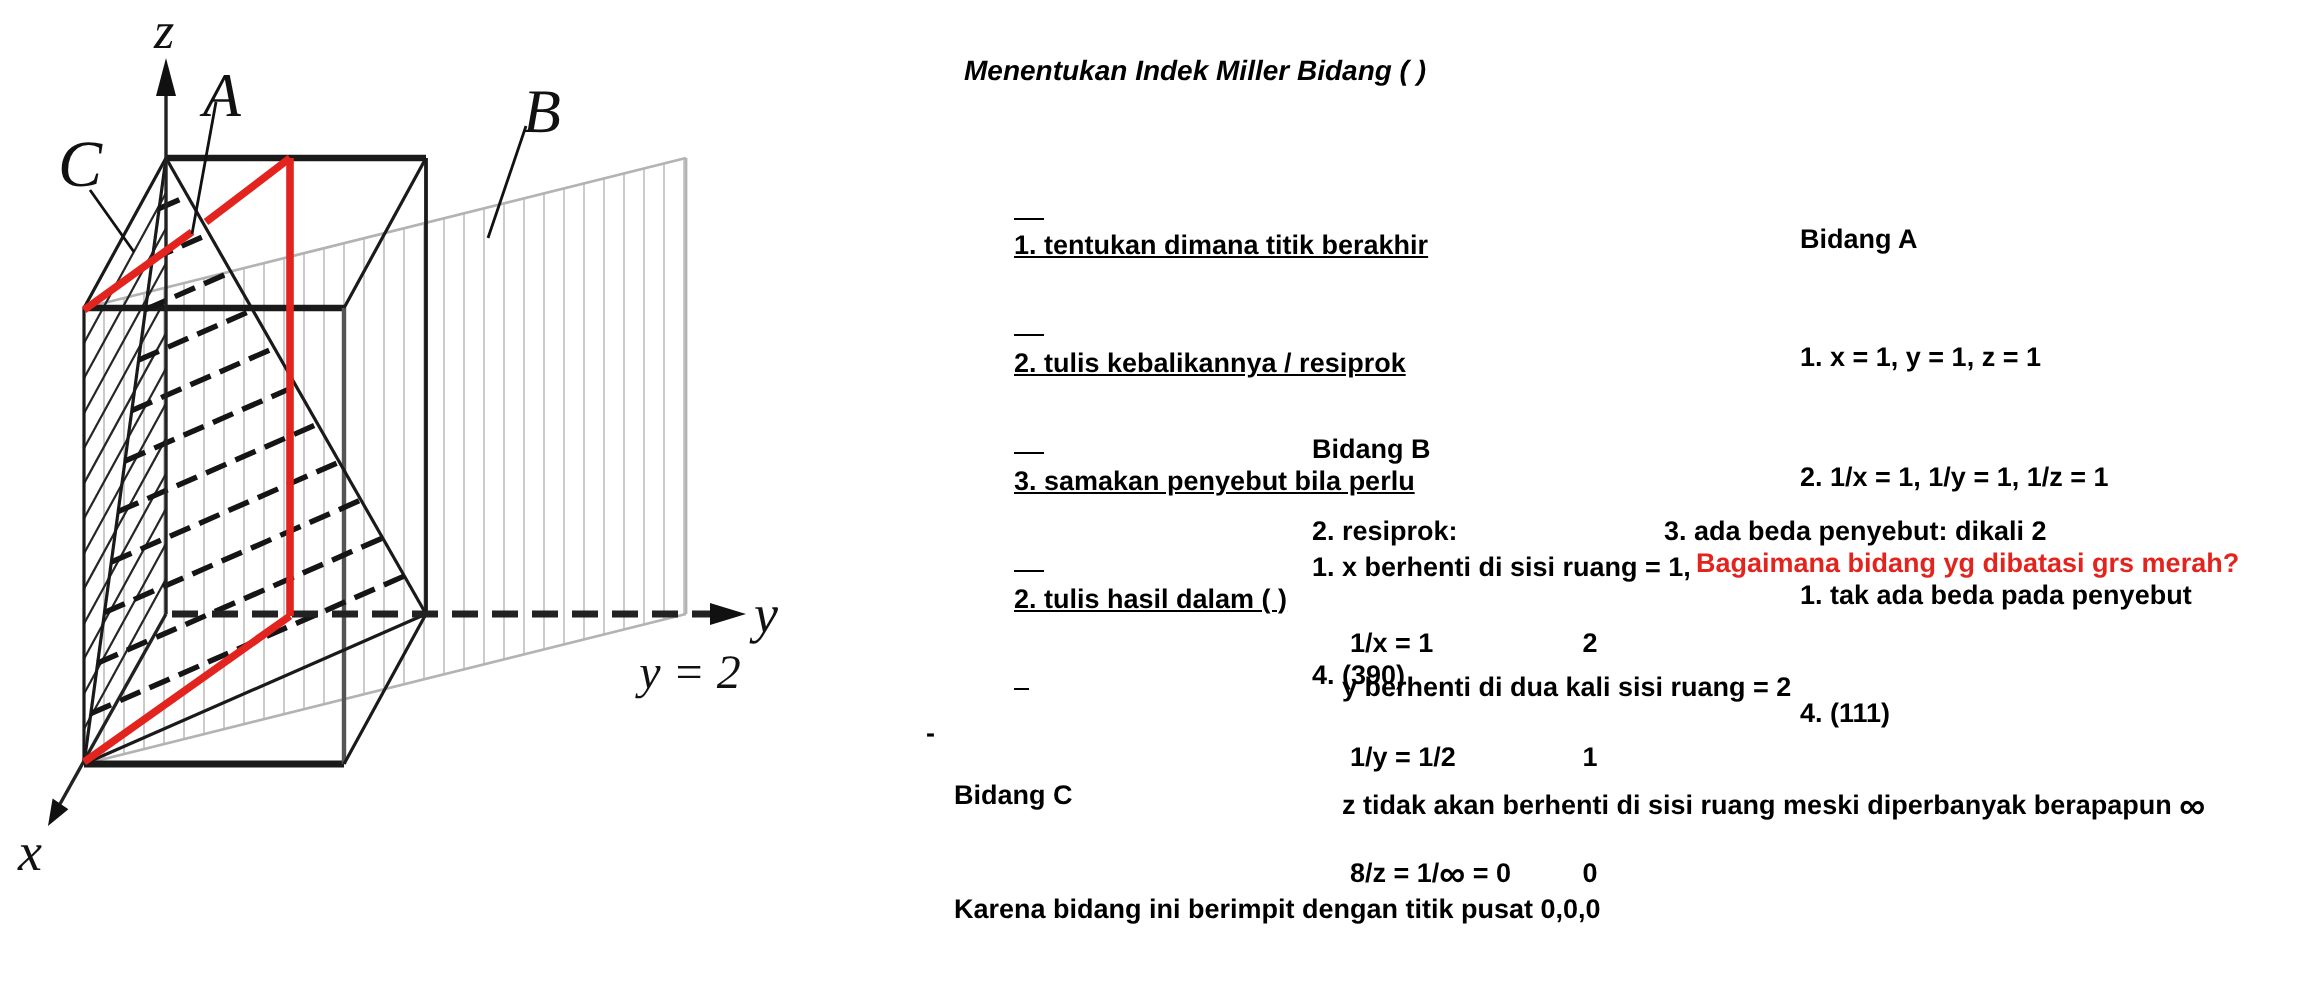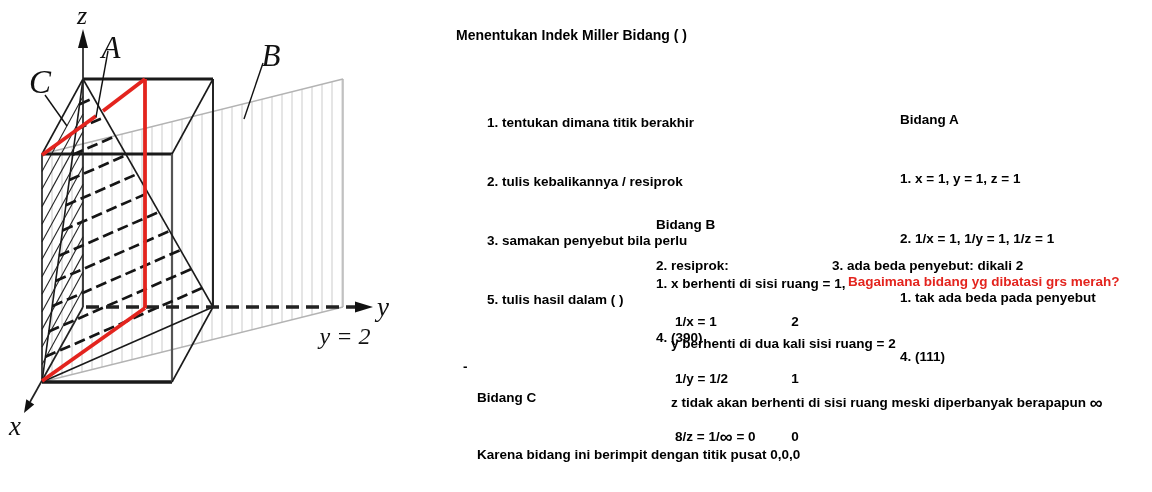--- a/index.html
+++ b/index.html
@@ -131,27 +131,27 @@
 
     <text x="82" y="24" font-size="26" text-anchor="middle">z</text>
     <text x="111" y="58" font-size="31" text-anchor="middle">A</text>
     <text x="271" y="66" font-size="31" text-anchor="middle">B</text>
     <text x="40" y="93" font-size="33" text-anchor="middle">C</text>
     <text x="383" y="316" font-size="27" text-anchor="middle">y</text>
     <text x="15" y="435" font-size="27" text-anchor="middle">x</text>
     <text x="345" y="344" font-size="24" text-anchor="middle">y = 2</text>
   </svg>
 
-  <div class="tblock title" style="left:456px;top:26px;">Menentukan Indek Miller Bidang ( )</div>
+  <div class="tblock title" style="left:482px;top:26px;font-style:italic;">Menentukan Indek Miller Bidang ( )</div>
 
-  <div class="tblock" style="left:487px;top:74px;">
+  <div class="tblock" style="left:507px;top:74px;text-decoration:underline;">
     <div class="tl">1. tentukan dimana titik berakhir</div>
     <div class="tl">2. tulis kebalikannya / resiprok</div>
     <div class="tl">3. samakan penyebut bila perlu</div>
-    <div class="tl">5. tulis hasil dalam ( )</div>
+    <div class="tl">2. tulis hasil dalam ( )</div>
   </div>
 
   <div class="tblock lh20" style="left:852px;top:71px;margin-left:48px;">
     <div class="tl">Bidang A</div>
     <div class="tl">1. x = 1, y = 1, z = 1</div>
     <div class="tl">2. 1/x = 1, 1/y = 1, 1/z = 1</div>
     <div class="tl">1. tak ada beda pada penyebut</div>
     <div class="tl">4. (111)</div>
   </div>
 

